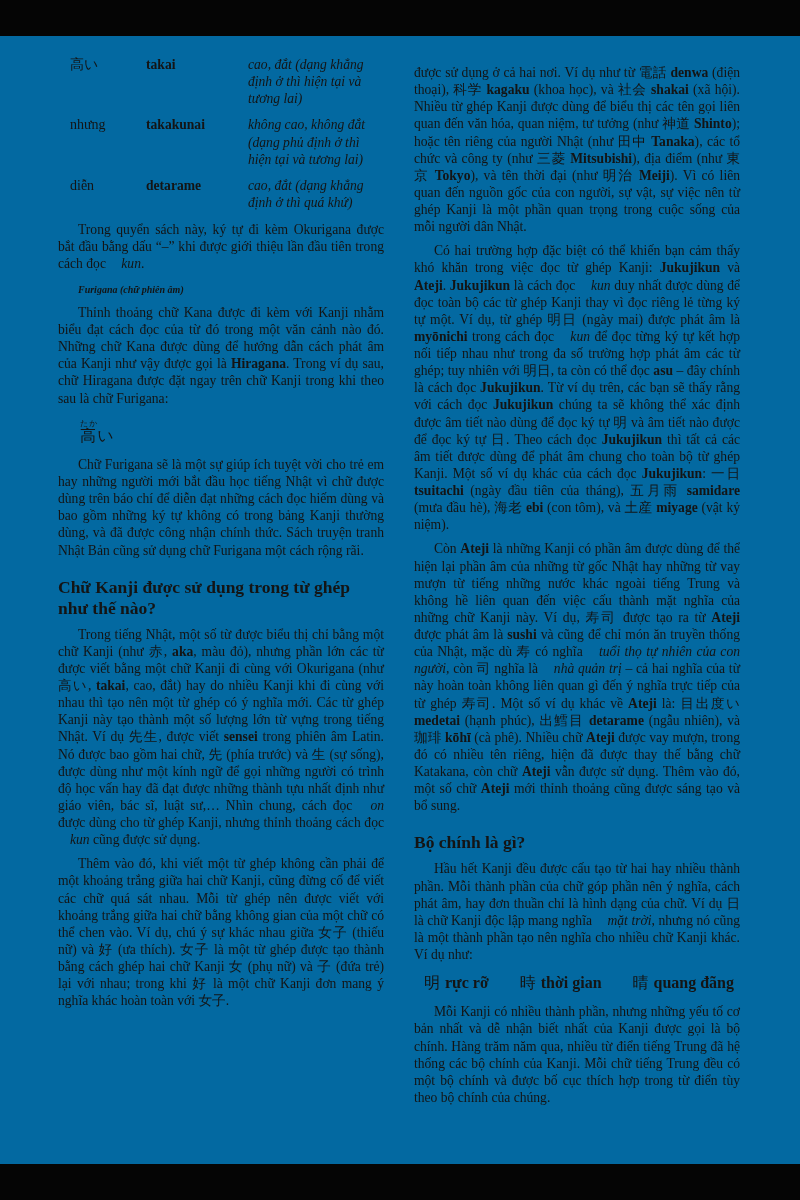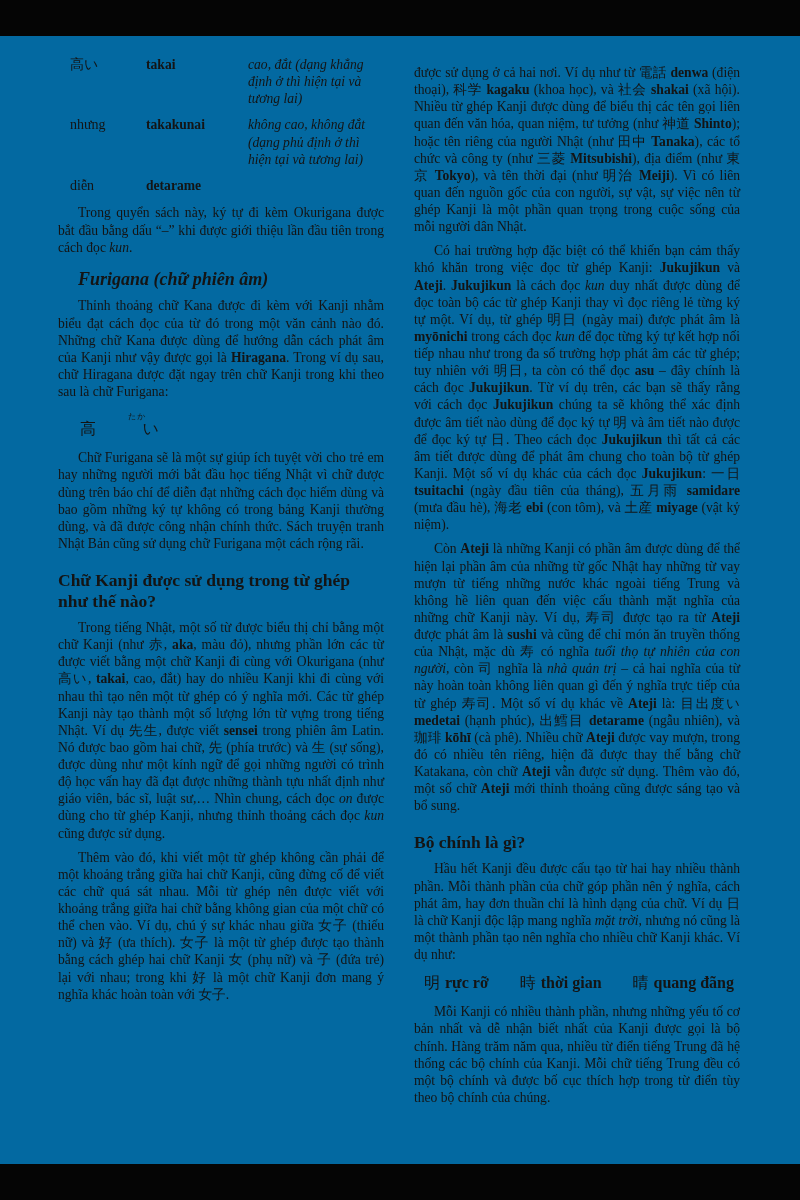--- a/index.html
+++ b/index.html
@@ -42,55 +42,55 @@
   .conj-kanji { font-size: 14px; }
   .conj-romaji { font-weight: bold; }
   .conj-meaning { text-align: left; font-style: italic; }
 
   
   .h-italic {
     font-weight: bold;
     font-style: italic;
     margin-top: 12px;
     text-indent: 20px;
-    font-size: 18px;
+    font-size: 10px;
   }
   .h-section {
     font-weight: bold;
     font-size: 17.5px;
     line-height: 1.2;
     margin-top: 18px;
     margin-bottom: 6px;
     text-align: left;
   }
 
   
   .furi-example {
     margin: 12px 0 10px 22px;
     font-size: 16px;
   }
-  .furi-example rt { font-size: 8px; letter-spacing: 1px; margin-left: 48px; }
+  .furi-example rt { font-size: 8px; letter-spacing: 1px; }
 
   
   .radical-row {
     display: flex;
     justify-content: space-between;
     margin: 10px 6px 10px 10px;
     font-size: 16px;
   }
   .radical-item .cjk { font-weight: normal; margin-right: 5px; }
   .radical-item b { font-weight: bold; }
 
   .page-number {
     position: absolute;
     left: 66px;
     top: 1126px;
     font-size: 17px;
   }
-  i { font-style: italic; }
+  i { font-style: italic; margin-left: 12px; }
   b { font-weight: bold; }
 </style>
 </head>
 <body>
 
 <div class="band band-top"></div>
 
 <div class="page">
   <div class="columns">
 
@@ -103,20 +103,21 @@
           <span class="conj-meaning">cao, đắt (dạng khẳng định ở thì hiện tại và tương lai)</span>
         </div>
         <div class="conj-row">
           <span class="conj-kanji">nhưng</span>
           <span class="conj-romaji">takakunai</span>
           <span class="conj-meaning">không cao, không đắt (dạng phủ định ở thì hiện tại và tương lai)</span>
         </div>
         <div class="conj-row">
           <span class="conj-kanji">diễn</span>
           <span class="conj-romaji">detarame</span>
+          <span class="conj-meaning">cao, đắt (dạng khẳng định ở thì quá khứ)</span>
         </div>
       </div>
 
       <p class="body">Trong quyển sách này, ký tự đi kèm Okurigana được bắt đầu bằng dấu “–” khi được giới thiệu lần đầu tiên trong cách đọc <i>kun</i>.</p>
 
       <div class="h-italic">Furigana (chữ phiên âm)</div>
 
       <p class="body">Thỉnh thoảng chữ Kana được đi kèm với Kanji nhằm biểu đạt cách đọc của từ đó trong một văn cảnh nào đó. Những chữ Kana được dùng để hướng dẫn cách phát âm của Kanji như vậy được gọi là <b>Hiragana</b>. Trong ví dụ sau, chữ Hiragana được đặt ngay trên chữ Kanji trong khi theo sau là chữ Furigana:</p>
 
       <div class="furi-example">

